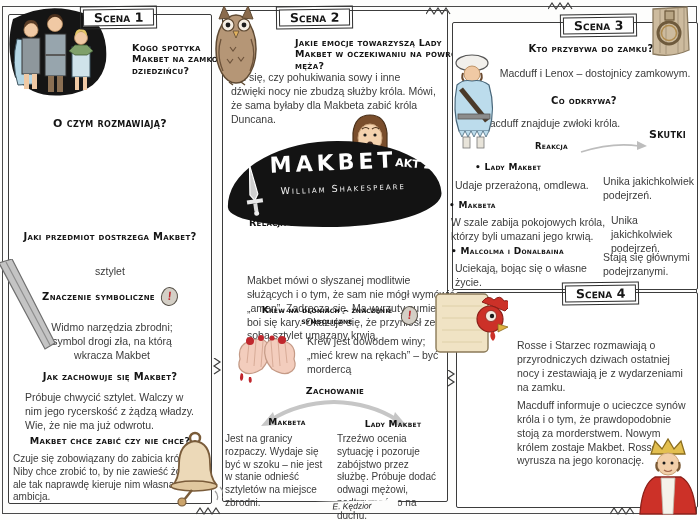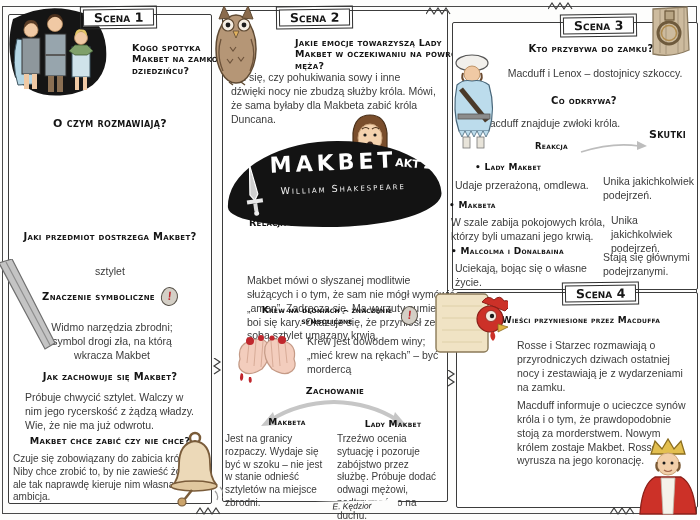--- a/index.html
+++ b/index.html
@@ -196,21 +196,21 @@
         <path d="M12,34 Q7,60 14,80 L44,80 Q51,58 44,34 Q36,28 27,30 Q18,28 12,34 Z" fill="#bcdcec" stroke="#49677a" stroke-width="1.2"></path>
         <line x1="16" y1="38" x2="42" y2="70" stroke="#4a3a2a" stroke-width="5"></line>
         <rect x="13" y="63" width="32" height="5" fill="#8c8c8c" stroke="#555" stroke-width="0.8"></rect>
         <path d="M14,80 l3,6 l3,-6 l3,6 l3,-6 l3,6 l3,-6 l3,6 l3,-6 l3,6 l3,-6" fill="#bcdcec" stroke="#49677a" stroke-width="0.8"></path>
         <rect x="18" y="86" width="7" height="11" fill="#e8e4da" stroke="#777" stroke-width="0.8"></rect>
         <rect x="32" y="86" width="7" height="11" fill="#e8e4da" stroke="#777" stroke-width="0.8"></rect>
       </svg>
     </span>
 
     <div class="hw abs center" style="left:56px;top:20px;width:164px;font-size:10px;">Kto przybywa do zamku?</div>
-    <div class="bt abs center" style="left:44px;top:44px;width:196px;">Macduff i Lenox – dostojnicy szkoccy.</div>
+    <div class="bt abs center" style="left:44px;top:44px;width:196px;">Macduff i Lenox – dostojnicy zamkowym.</div>
     <div class="hw abs center" style="left:76px;top:72px;width:110px;font-size:10px;">Co odkrywa?</div>
     <div class="bt abs" style="left:28px;top:94px;width:180px;">Macduff znajduje zwłoki króla.</div>
 
     <div class="hw abs" style="left:82px;top:118px;font-size:8.5px;">Reakcja</div>
     <span class="abs" style="left:126px;top:116px;">
       <svg width="68" height="16" viewBox="0 0 68 16">
         <path d="M2,13 Q34,3 60,7" fill="none" stroke="#bdbdbd" stroke-width="1.6"></path>
         <polygon points="58,2 68,7 58,11" fill="#bdbdbd"></polygon>
       </svg>
     </span>
@@ -224,21 +224,20 @@
     <div class="bt abs" style="left:-2px;top:193px;width:160px;">W szale zabija pokojowych króla, którzy byli umazani jego krwią.</div>
     <div class="bt abs" style="left:158px;top:191px;width:86px;">Unika jakichkolwiek podejrzeń.</div>
 
     <div class="hw who abs" style="left:-2px;top:223px;font-size:9px;">Malcolma i Donalbaina</div>
     <div class="bt abs" style="left:2px;top:239px;width:154px;">Uciekają, bojąc się o własne życie.</div>
     <div class="bt abs" style="left:150px;top:228px;width:92px;">Stają się głównymi podejrzanymi.</div>
   </div>
 
   <div class="panel" style="left:456px;top:292px;width:240px;height:214px;">
     <div class="scene-tag" style="left:108px;top:-8px;">Scena 4</div>
-    <div class="hw abs center" style="left:24px;top:22px;width:200px;font-size:9px;">Wieści przyniesione przez Macduffa</div>
     <div class="bt abs" style="left:60px;top:46px;width:172px;">Rosse i Starzec rozmawiają o przyrodniczych dziwach ostatniej nocy i zestawiają je z wydarzeniami na zamku.</div>
     <div class="bt abs" style="left:60px;top:106px;width:176px;">Macduff informuje o ucieczce synów króla i o tym, że prawdopodobnie stoją za morderstwem. Nowym królem zostaje Makbet. Rosse wyrusza na jego koronację.</div>
   </div>
 
   <span class="abs" style="left:646px;top:4px;z-index:6;">
     <svg width="48" height="56" viewBox="0 0 48 56">
       <path d="M7,5 L41,3 L43,46 Q25,54 7,50 Z" fill="#cdbb9e" stroke="#8a7a5f" stroke-width="1.3"></path>
       <path d="M14,5 L14,49 M20,4 L20,50 M32,4 L32,49 M38,4 L38,47" stroke="#a6957a" stroke-width="1"></path>
       <rect x="19" y="7" width="9" height="9" fill="#b8a584" stroke="#6e5a3c" stroke-width="1.2"></rect>
       <circle cx="23" cy="29" r="11" fill="none" stroke="#6e5a3c" stroke-width="3"></circle>

